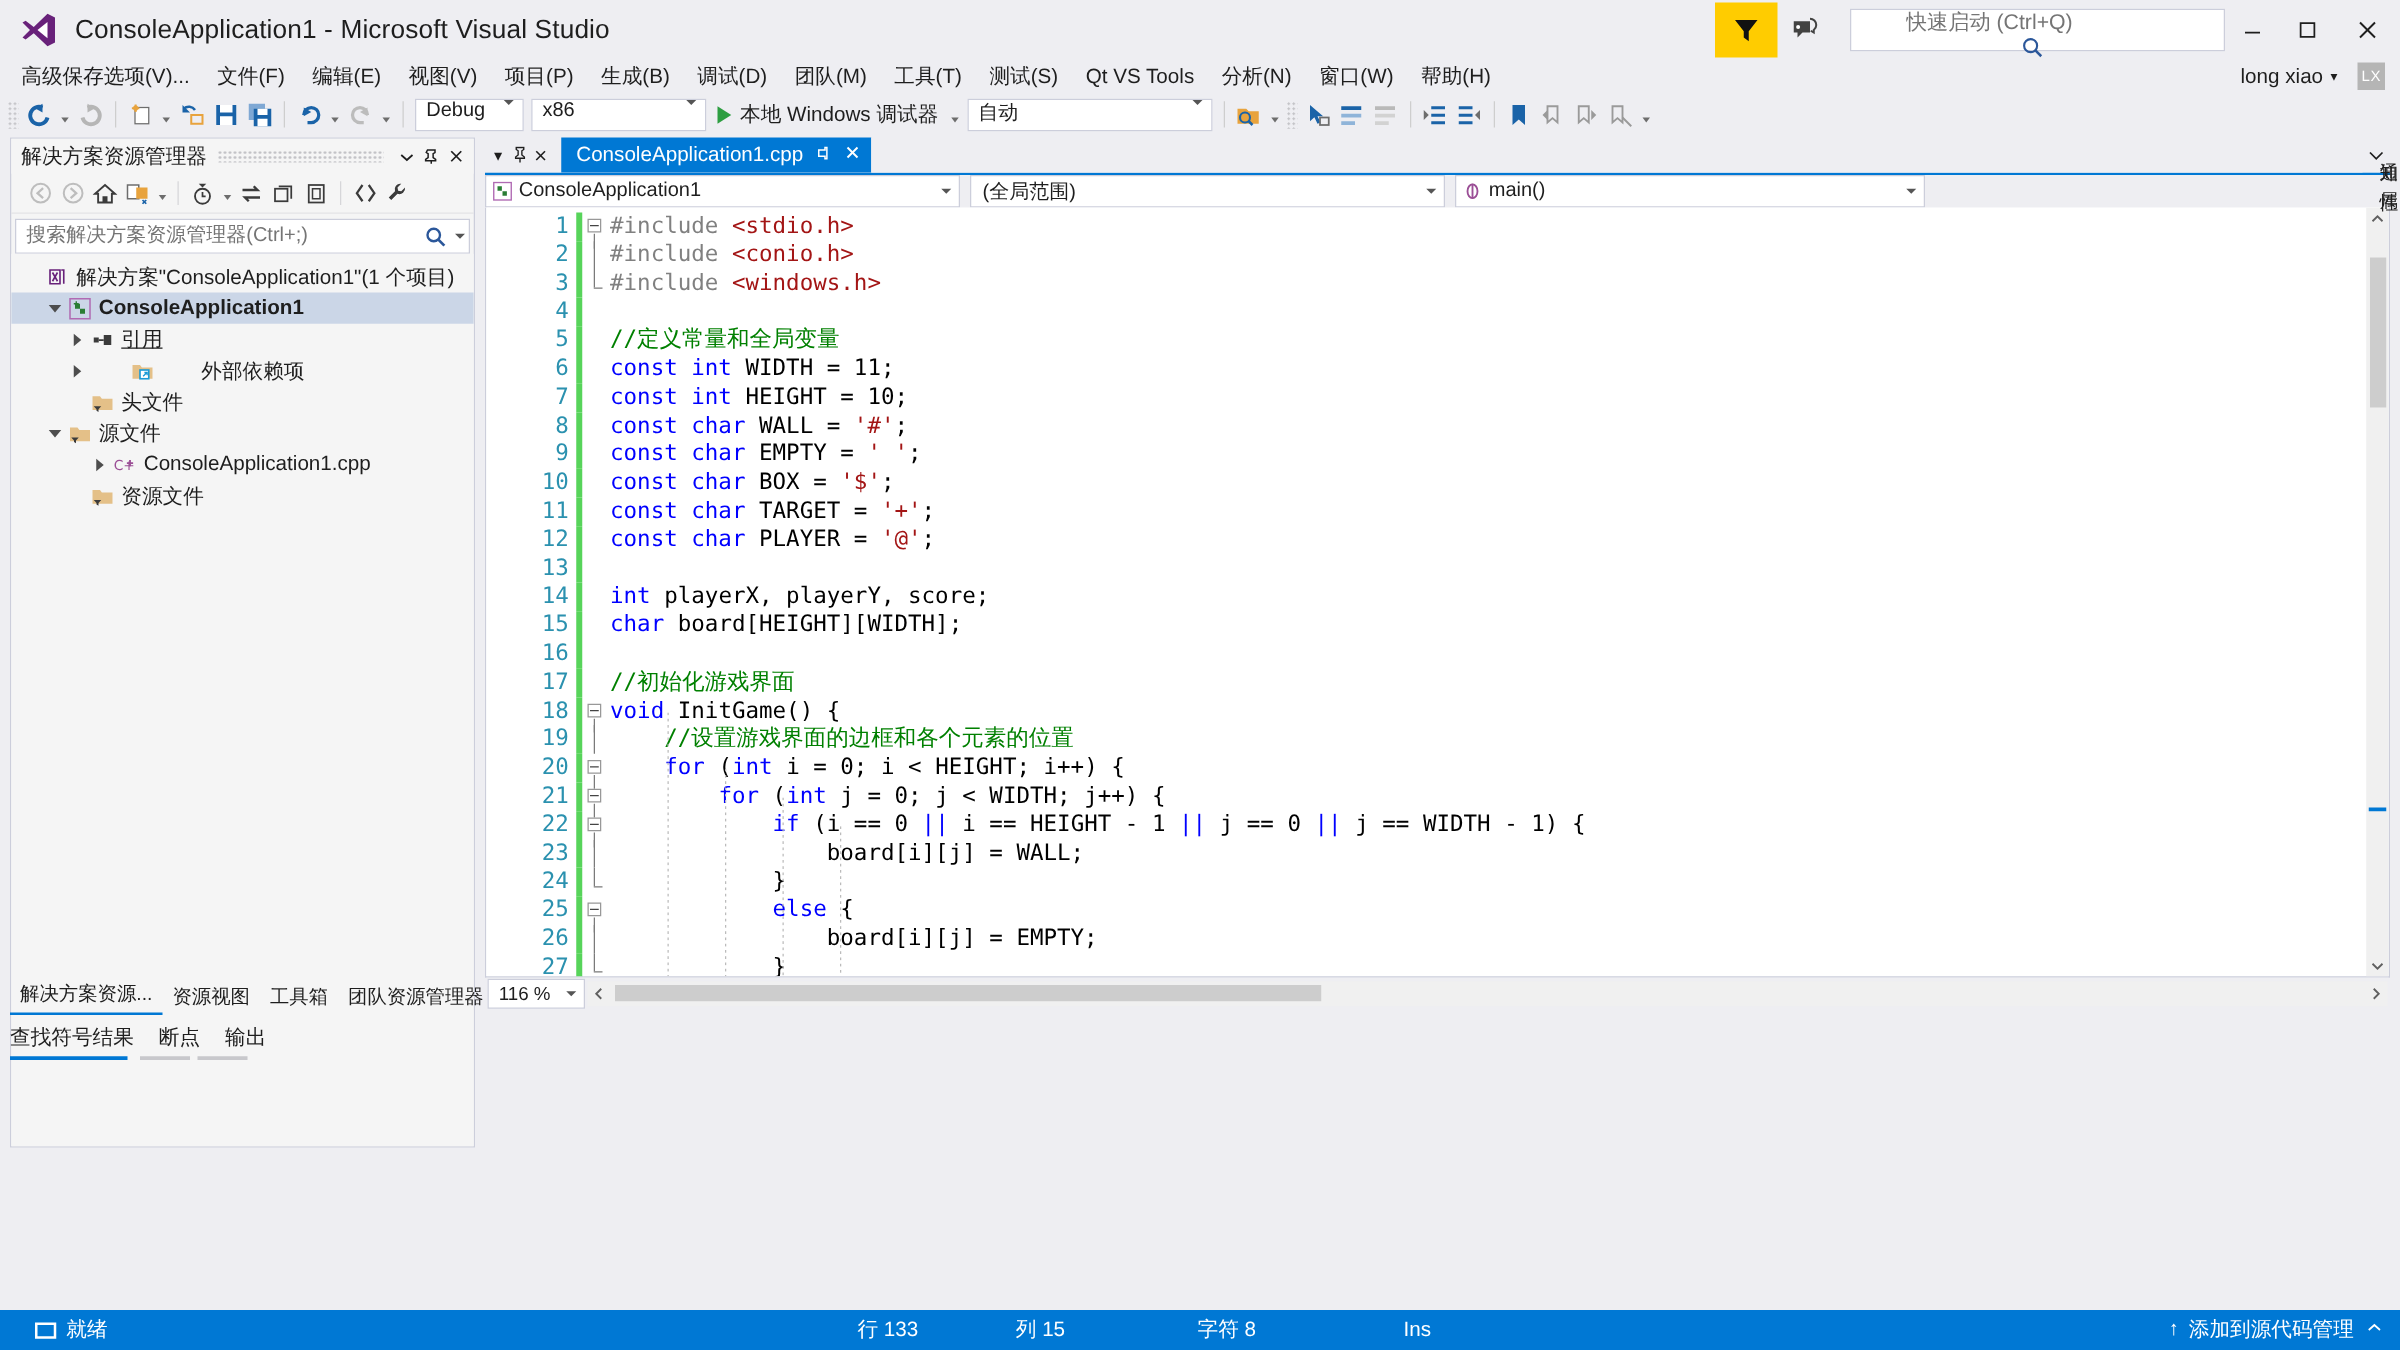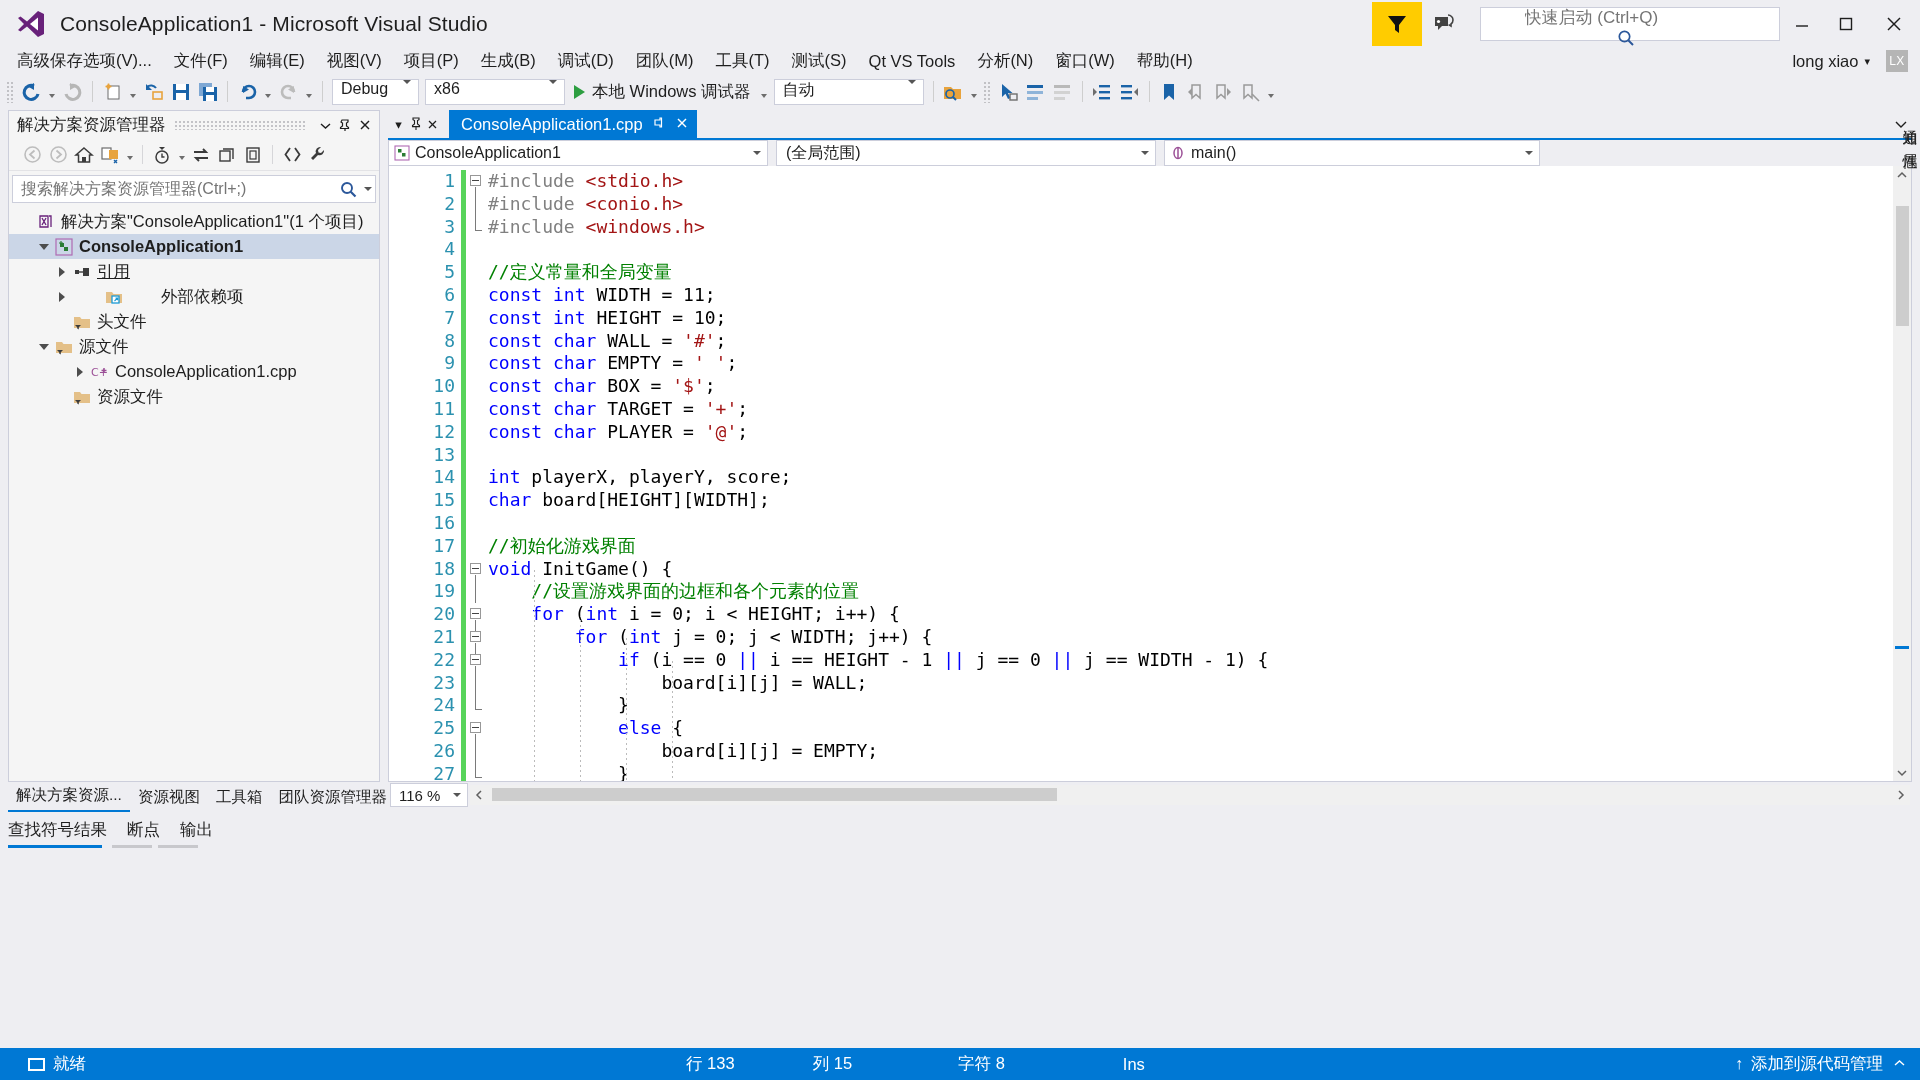--- a/index.html
+++ b/index.html
@@ -72,28 +72,28 @@
   .tb-caret i { border-left:3.5px solid transparent; border-right:3.5px solid transparent; border-top:4px solid #6d6d6d; display:block; }
   .tb-sep { width:1px; height:21px; background:#cecece; margin:0 6px; }
   .tb-combo {
     height:26px; background:#fff; border:1px solid #cccedb; display:flex; align-items:flex-start;
     font-size:16px; color:#1e1e1e; padding-left:8px; position:relative; margin:0 3px;
     font-family:"Liberation Sans", sans-serif;
   }
   .tb-combo .cb-caret { position:absolute; right:7px; border-left:4px solid transparent; border-right:4px solid transparent; border-top:4.5px solid #555; }
   .combo-debug { width:87px; }
   .combo-platform { width:140px; }
-  .combo-auto { width:150px; }
+  .combo-auto { width:196px; }
   .run-btn { display:flex; align-items:center; height:27px; padding:0 6px; cursor:default; }
   .run-tri { width:0;height:0;border-left:11px solid #2d9e41;border-top:7px solid transparent;border-bottom:7px solid transparent; margin-right:7px;}
   .run-label { font-size:16.5px; color:#1e1e1e; white-space:nowrap; }
 
   
   .sol-panel {
-    position:absolute; left:8px; top:110px; width:372px; height:672px;
+    position:absolute; left:8px; top:110px; width:372px; height:808px;
     background:#f5f5f5; border:1px solid #cccedb; display:flex; flex-direction:column;
   }
   .sol-header { height:28px; display:flex; align-items:center; padding:0 4px 0 8px; background:#f5f5f5; }
   .sol-title { font-size:16.5px; color:#1e1e1e; white-space:nowrap; }
   .sol-dots { flex:1; height:9px; margin:0 8px;
      background-image: radial-gradient(#c3c3c7 1px, transparent 1.2px); background-size:4px 4px;
      background-position: 0 3px; }
   .sol-hbtn { width:20px; height:24px; display:flex; align-items:center; justify-content:center; cursor:default; }
   .sol-toolbar { height:32px; display:flex; align-items:center; padding-left:10px; border-bottom:1px solid #e3e3e6; }
   .se-btn { width:26px; height:26px; display:flex; align-items:center; justify-content:center; cursor:default; }

